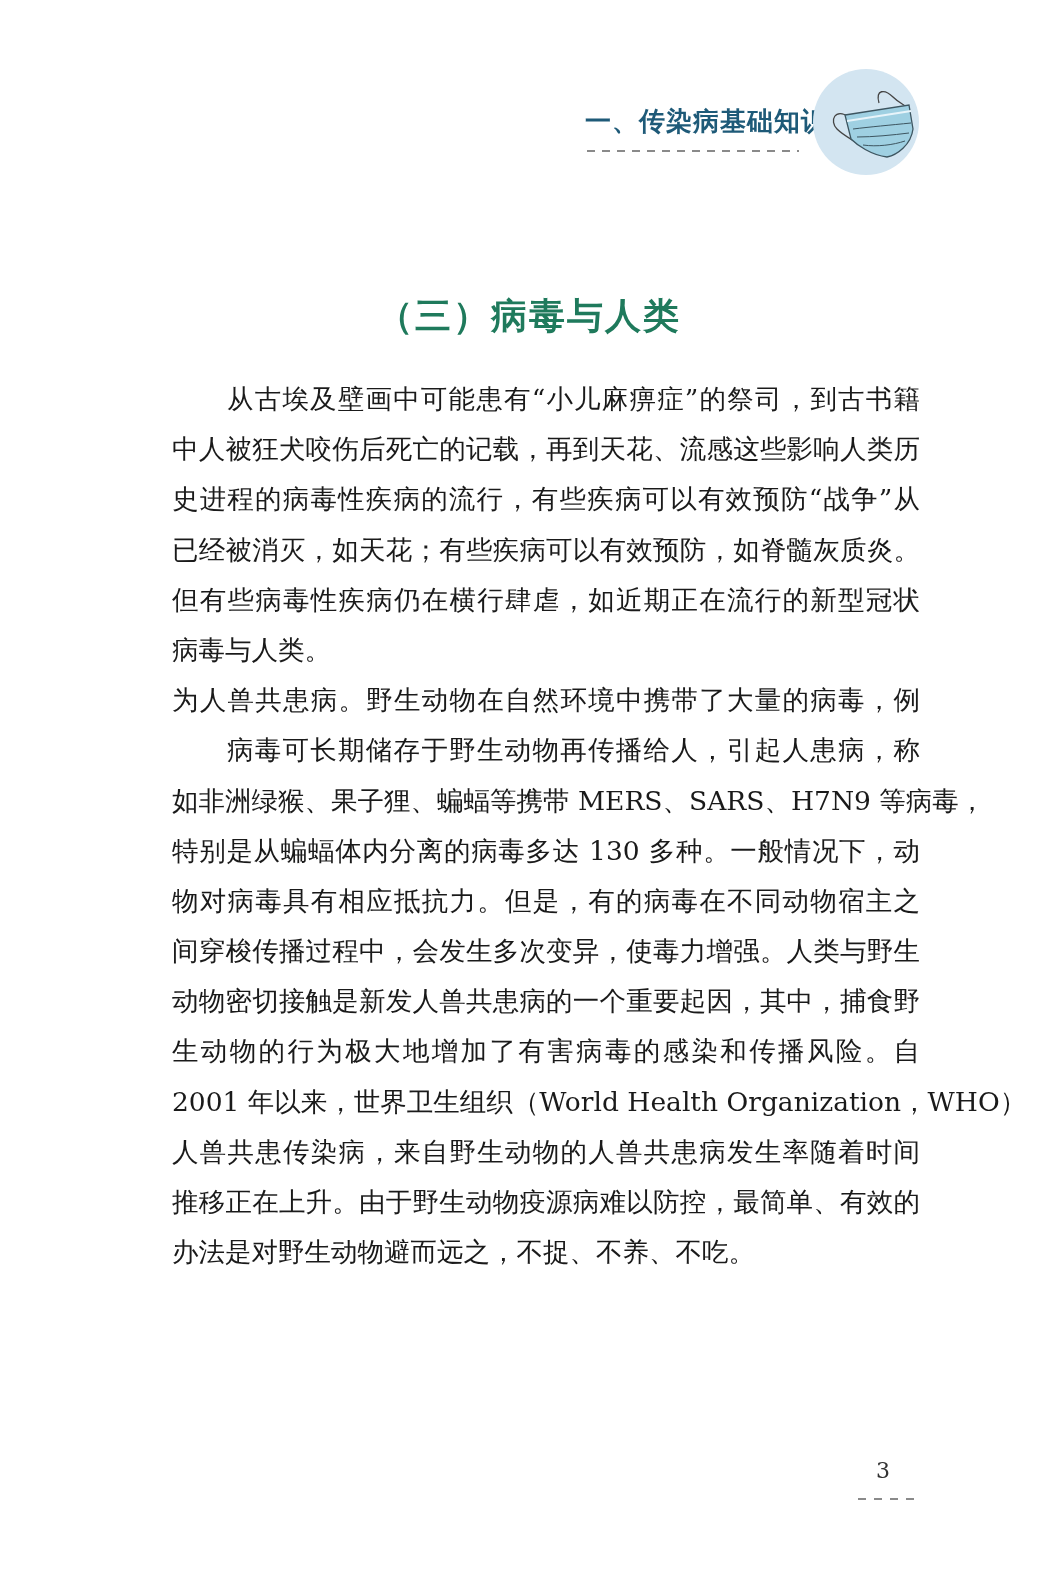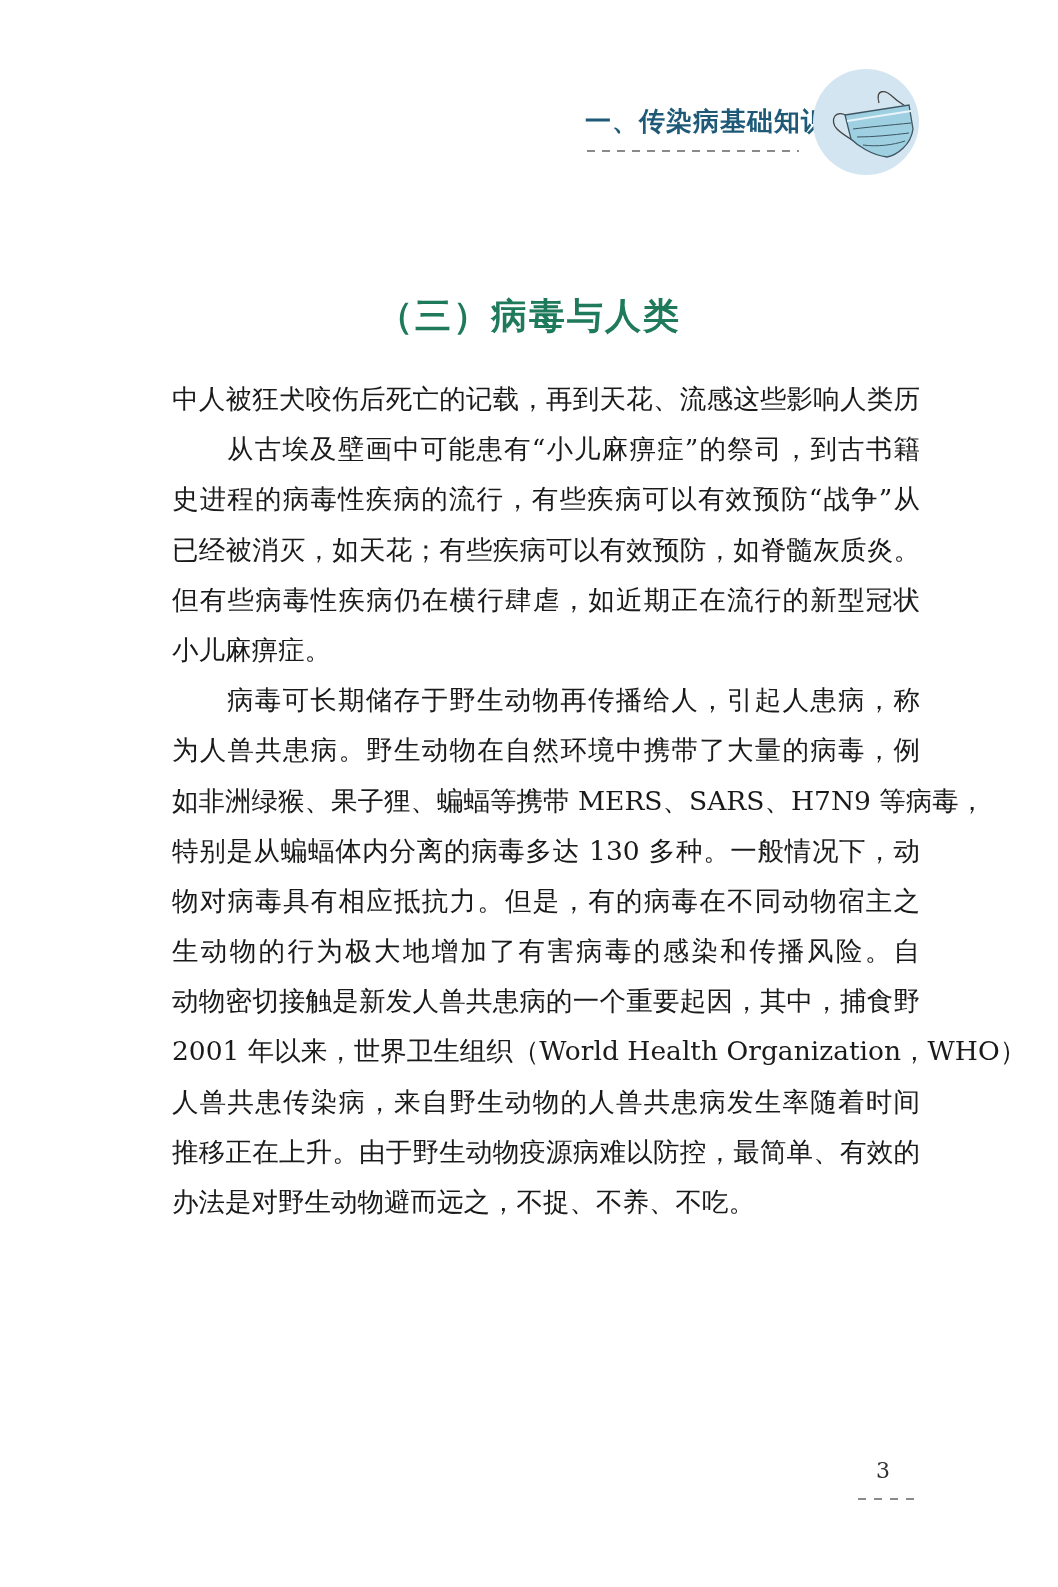--- a/index.html
+++ b/index.html
@@ -42,35 +42,36 @@
       <path d="M40 60 C56 58, 78 56, 98 54" fill="none" stroke="#3d5560" stroke-width="1"></path>
       <path d="M44 68 C60 68, 80 66, 96 64" fill="none" stroke="#3d5560" stroke-width="1"></path>
       <path d="M50 76 C64 78, 80 76, 92 72" fill="none" stroke="#3d5560" stroke-width="1"></path>
     </svg>
   </div>
 
   <h1 class="section-title" style="margin:0;">（三）病毒与人类</h1>
 
   <div class="body-text">
     <div>
+      <span class="line indent">从古埃及壁画中可能患有“小儿麻痹症”的祭司，到古书籍</span>
       <span class="line">中人被狂犬咬伤后死亡的记载，再到天花、流感这些影响人类历</span>
-      <span class="line indent">从古埃及壁画中可能患有“小儿麻痹症”的祭司，到古书籍</span>
       <span class="line">史进程的病毒性疾病的流行，有些疾病可以有效预防“战争”从</span>
       <span class="line">已经被消灭，如天花；有些疾病可以有效预防，如脊髓灰质炎。</span>
       <span class="line">但有些病毒性疾病仍在横行肆虐，如近期正在流行的新型冠状</span>
-      <span class="line last">小儿麻痹症。</span>
+      <span class="line last">病毒与人类。</span>
     </div>
     <div>
+      <span class="line">为人兽共患病。野生动物在自然环境中携带了大量的病毒，例</span>
       <span class="line indent">病毒可长期储存于野生动物再传播给人，引起人患病，称</span>
-      <span class="line">为人兽共患病。野生动物在自然环境中携带了大量的病毒，例</span>
       <span class="line">如非洲绿猴、果子狸、蝙蝠等携带 MERS、SARS、H7N9 等病毒，</span>
       <span class="line">特别是从蝙蝠体内分离的病毒多达 130 多种。一般情况下，动</span>
       <span class="line">物对病毒具有相应抵抗力。但是，有的病毒在不同动物宿主之</span>
+      <span class="line">间穿梭传播过程中，会发生多次变异，使毒力增强。人类与野生</span>
+      <span class="line">动物密切接触是新发人兽共患病的一个重要起因，其中，捕食野</span>
       <span class="line">生动物的行为极大地增加了有害病毒的感染和传播风险。自</span>
-      <span class="line">动物密切接触是新发人兽共患病的一个重要起因，其中，捕食野</span>
       <span class="line">2001 年以来，世界卫生组织（World Health Organization，WHO）</span>
       <span class="line">人兽共患传染病，来自野生动物的人兽共患病发生率随着时间</span>
       <span class="line">推移正在上升。由于野生动物疫源病难以防控，最简单、有效的</span>
       <span class="line last">办法是对野生动物避而远之，不捉、不养、不吃。</span>
     </div>
   </div>
 
   <div class="page-number">3</div>
   <div class="page-dashes"></div>
 

